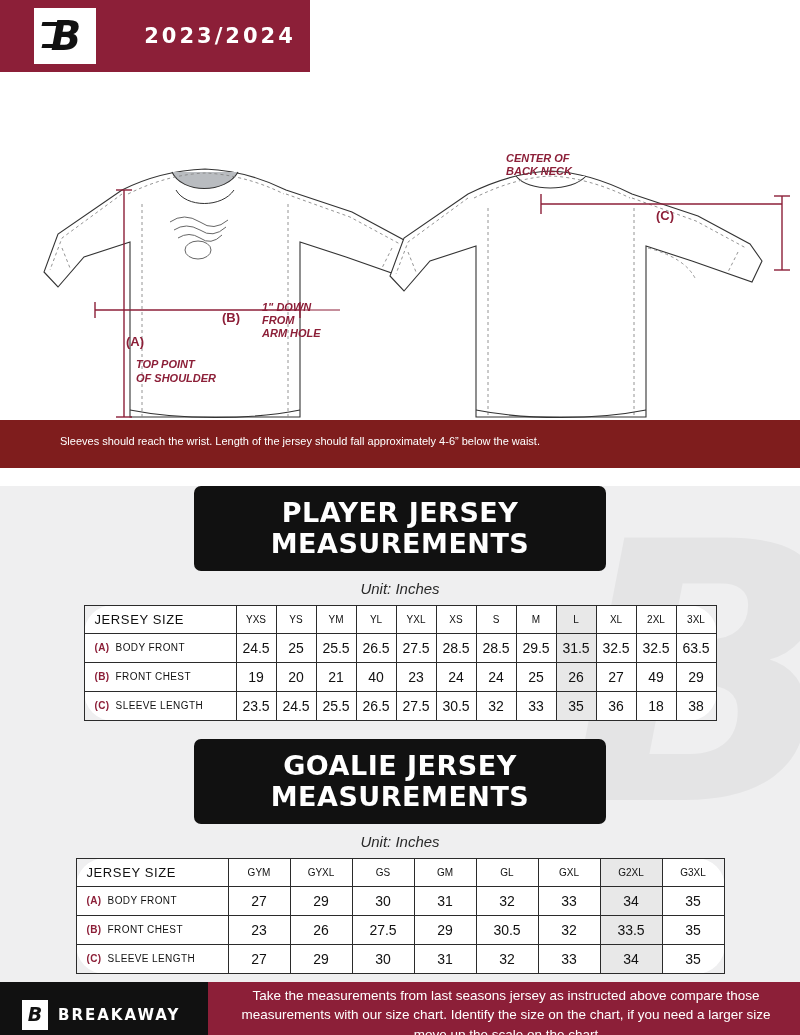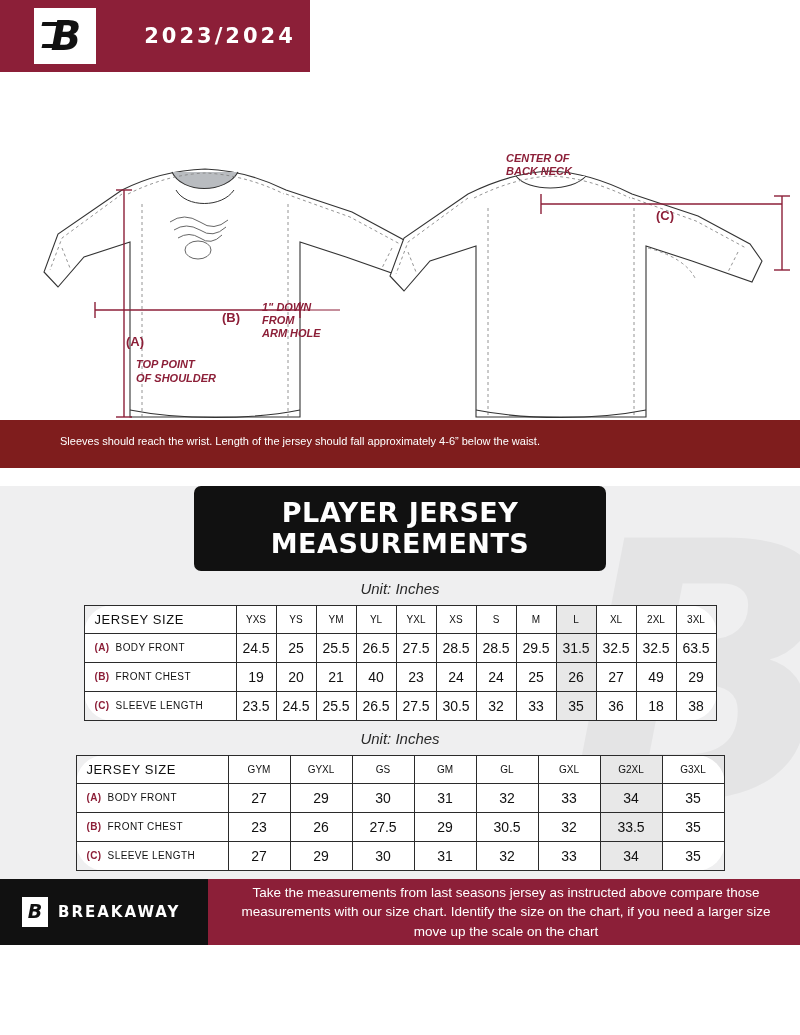--- a/index.html
+++ b/index.html
@@ -418,20 +418,21 @@
         <td>32</td>
         <td>33</td>
         <td class="hl">35</td>
         <td>36</td>
         <td>18</td>
         <td>38</td>
       </tr>
     </tbody>
   </table>
 
+  <div class="section-title">GOALIE JERSEY MEASUREMENTS</div>
   <div class="unit">Unit: Inches</div>
   <table class="size-table goalie-table">
     <thead>
       <tr>
         <th class="hdr-cell hdr-first c0 row-label">JERSEY SIZE</th>
         <th class="hdr-cell cx">GYM</th>
         <th class="hdr-cell cx">GYXL</th>
         <th class="hdr-cell cx">GS</th>
         <th class="hdr-cell cx">GM</th>
         <th class="hdr-cell cx">GL</th>

